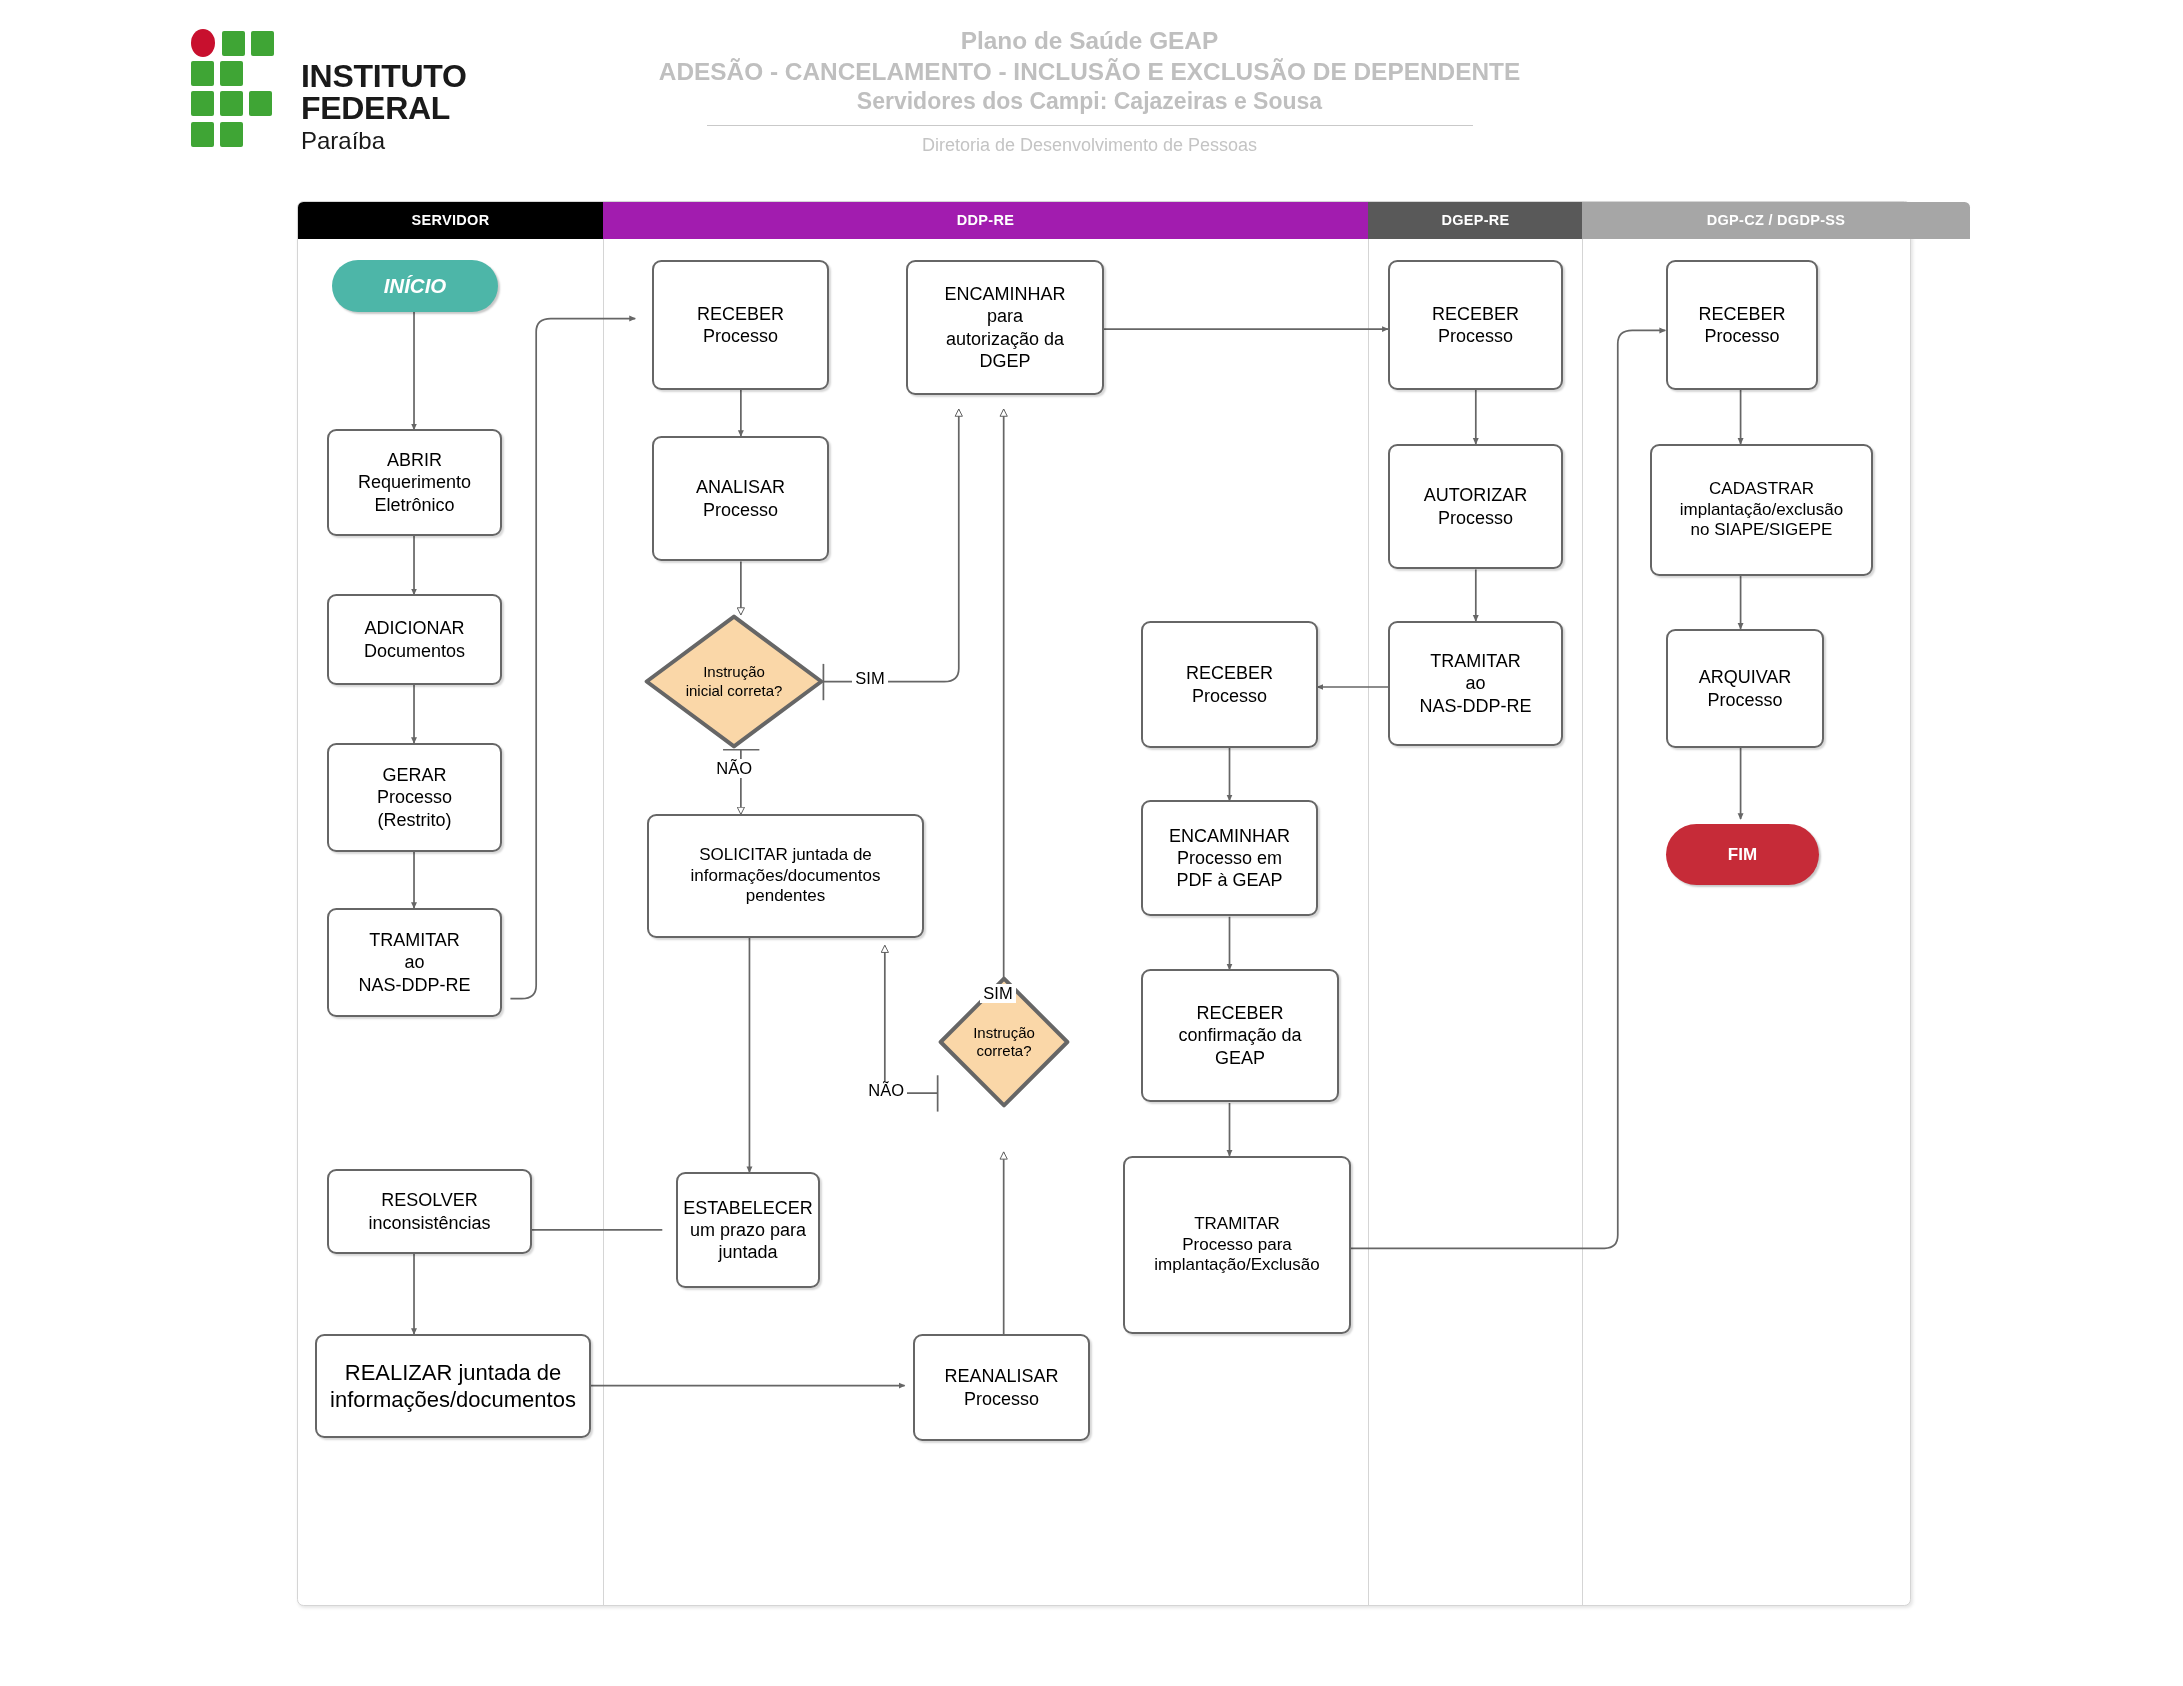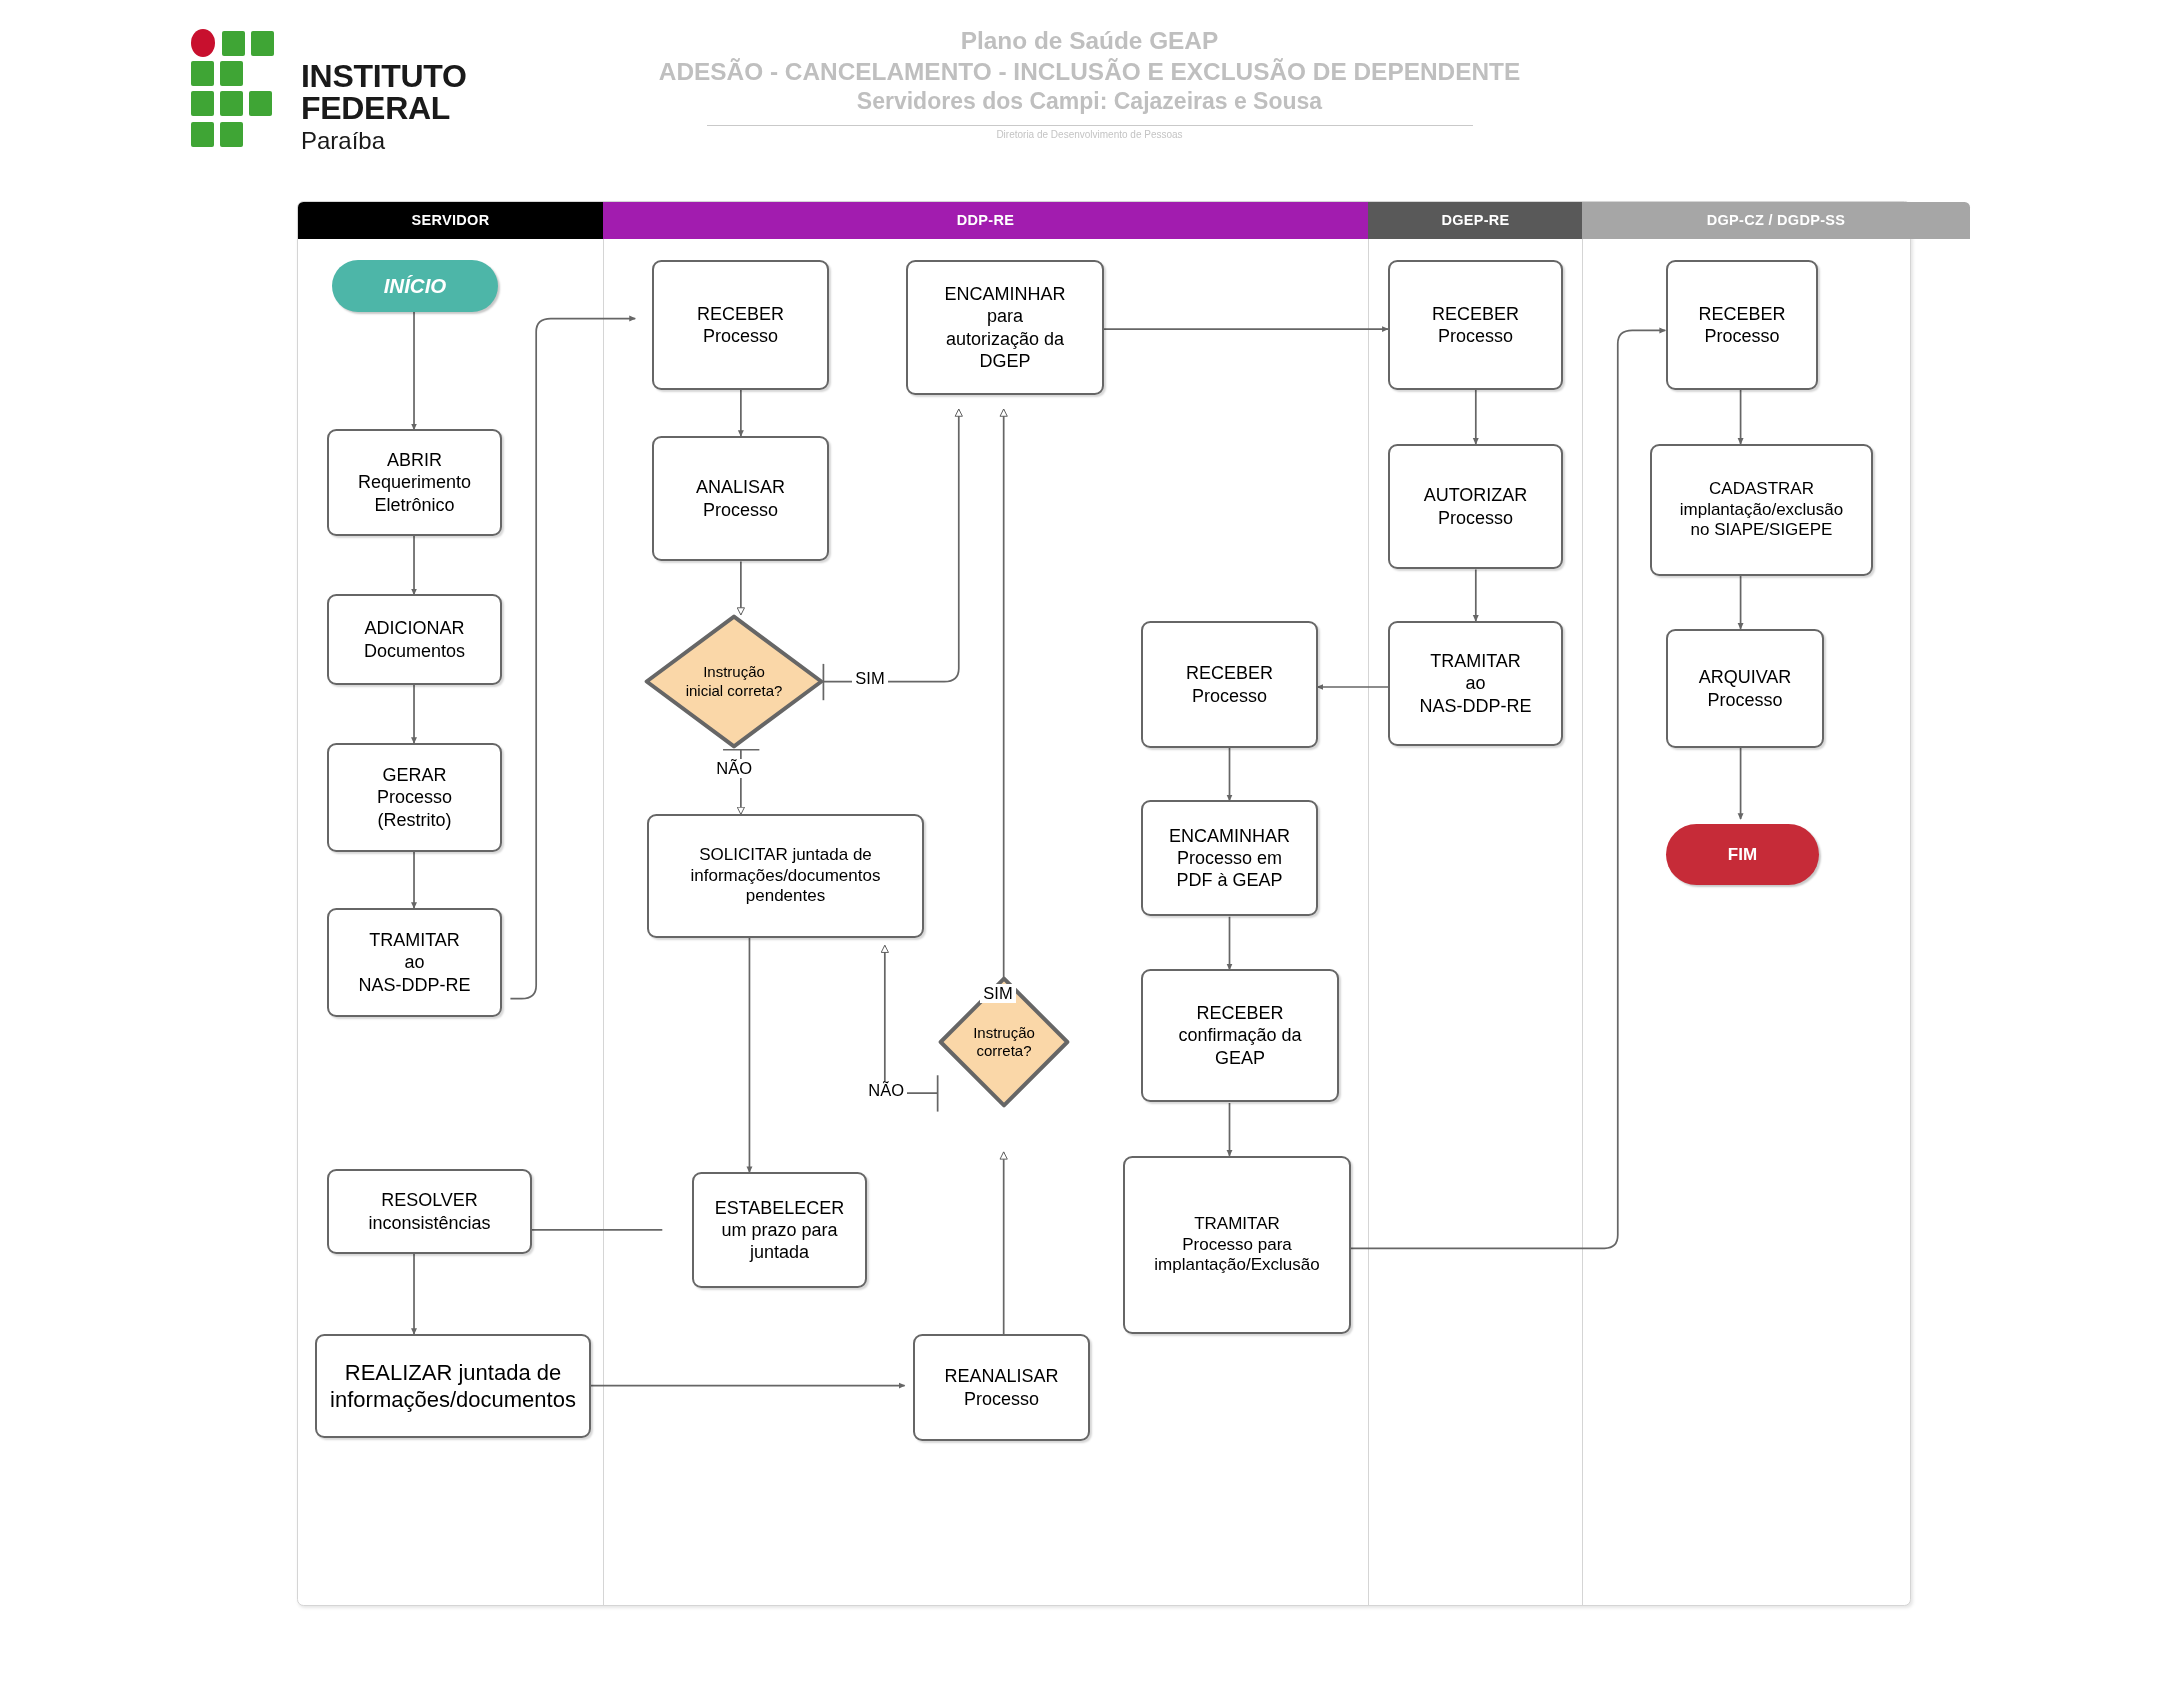--- a/index.html
+++ b/index.html
@@ -89,22 +89,22 @@
   #t2 { font-size: 24.4px; }
   #t3 { font-size: 23px; }
   #t-rule {
     margin: 8px auto 0 auto;
     width: 766px;
     height: 1.3px;
     background: #c9c9c9;
   }
   #t4 {
     color: #c4c4c4;
-    font-size: 10px;
-    margin-top: 3px;
+    font-size: 18px;
+    margin-top: 9px;
     font-family: "Liberation Sans", sans-serif;
   }
 
   
   #frame {
     position: absolute;
     left: 297px;
     top: 201px;
     width: 1614px;
     height: 1405px;
@@ -359,21 +359,21 @@
     <svg class="diamond-shape" viewBox="0 0 272 205" preserveAspectRatio="none">
       <polygon points="136,4 268,102.5 136,201 4,102.5" fill="#FAD7A8" stroke="#666666" stroke-width="6" stroke-linejoin="round"></polygon>
     </svg>
     <div class="diamond-label">Instrução<br>inicial correta?</div>
   </div>
 
   <div class="node proc" style="left:647px; top:814px; width:277px; height:124px; font-size:17px;">
     <span>SOLICITAR juntada de<br>informações/documentos<br>pendentes</span>
   </div>
 
-  <div class="node proc" style="left:692px; top:1172px; width:175px; height:116px;">
+  <div class="node proc" style="left:676px; top:1172px; width:144px; height:116px;">
     <span>ESTABELECER<br>um prazo para<br>juntada</span>
   </div>
 
   <div class="node proc" style="left:913px; top:1334px; width:177px; height:107px;">
     <span>REANALISAR<br>Processo</span>
   </div>
 
   <div class="diamond-wrap" style="left:938px; top:976px; width:132px; height:132px;">
     <svg class="diamond-shape" viewBox="0 0 200 200" preserveAspectRatio="none">
       <polygon points="100,4 196,100 100,196 4,100" fill="#FAD7A8" stroke="#666666" stroke-width="6" stroke-linejoin="round"></polygon>

